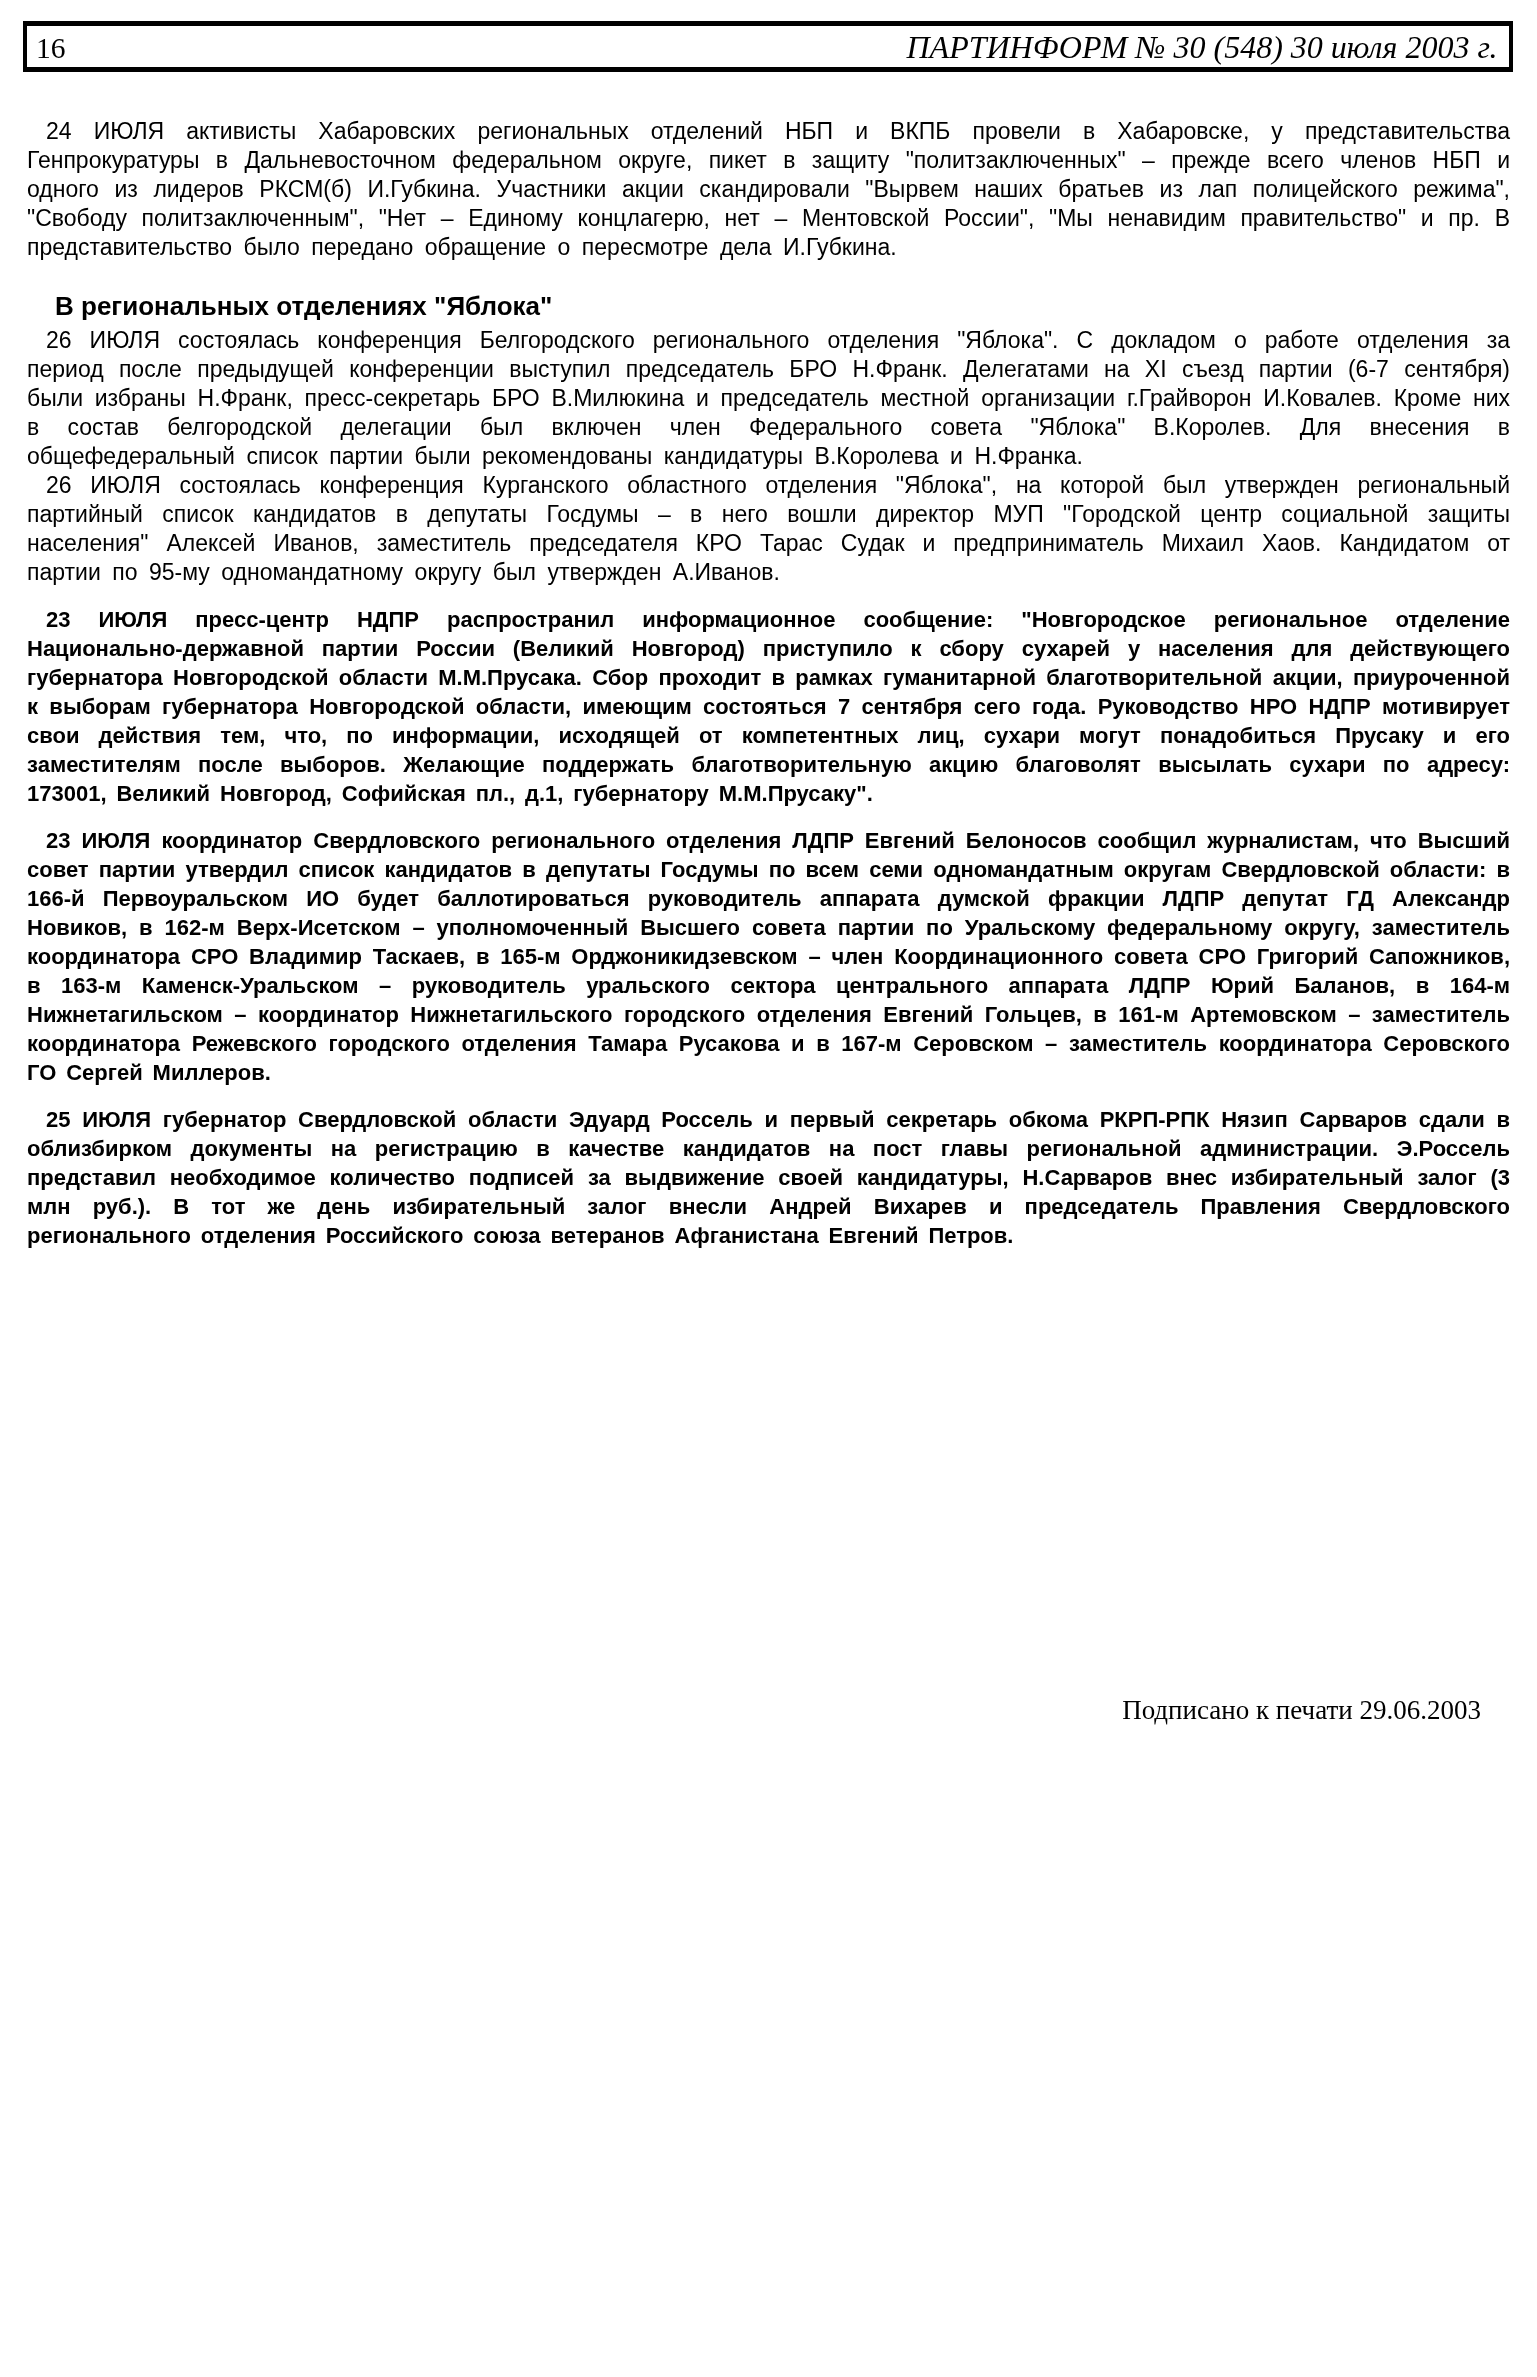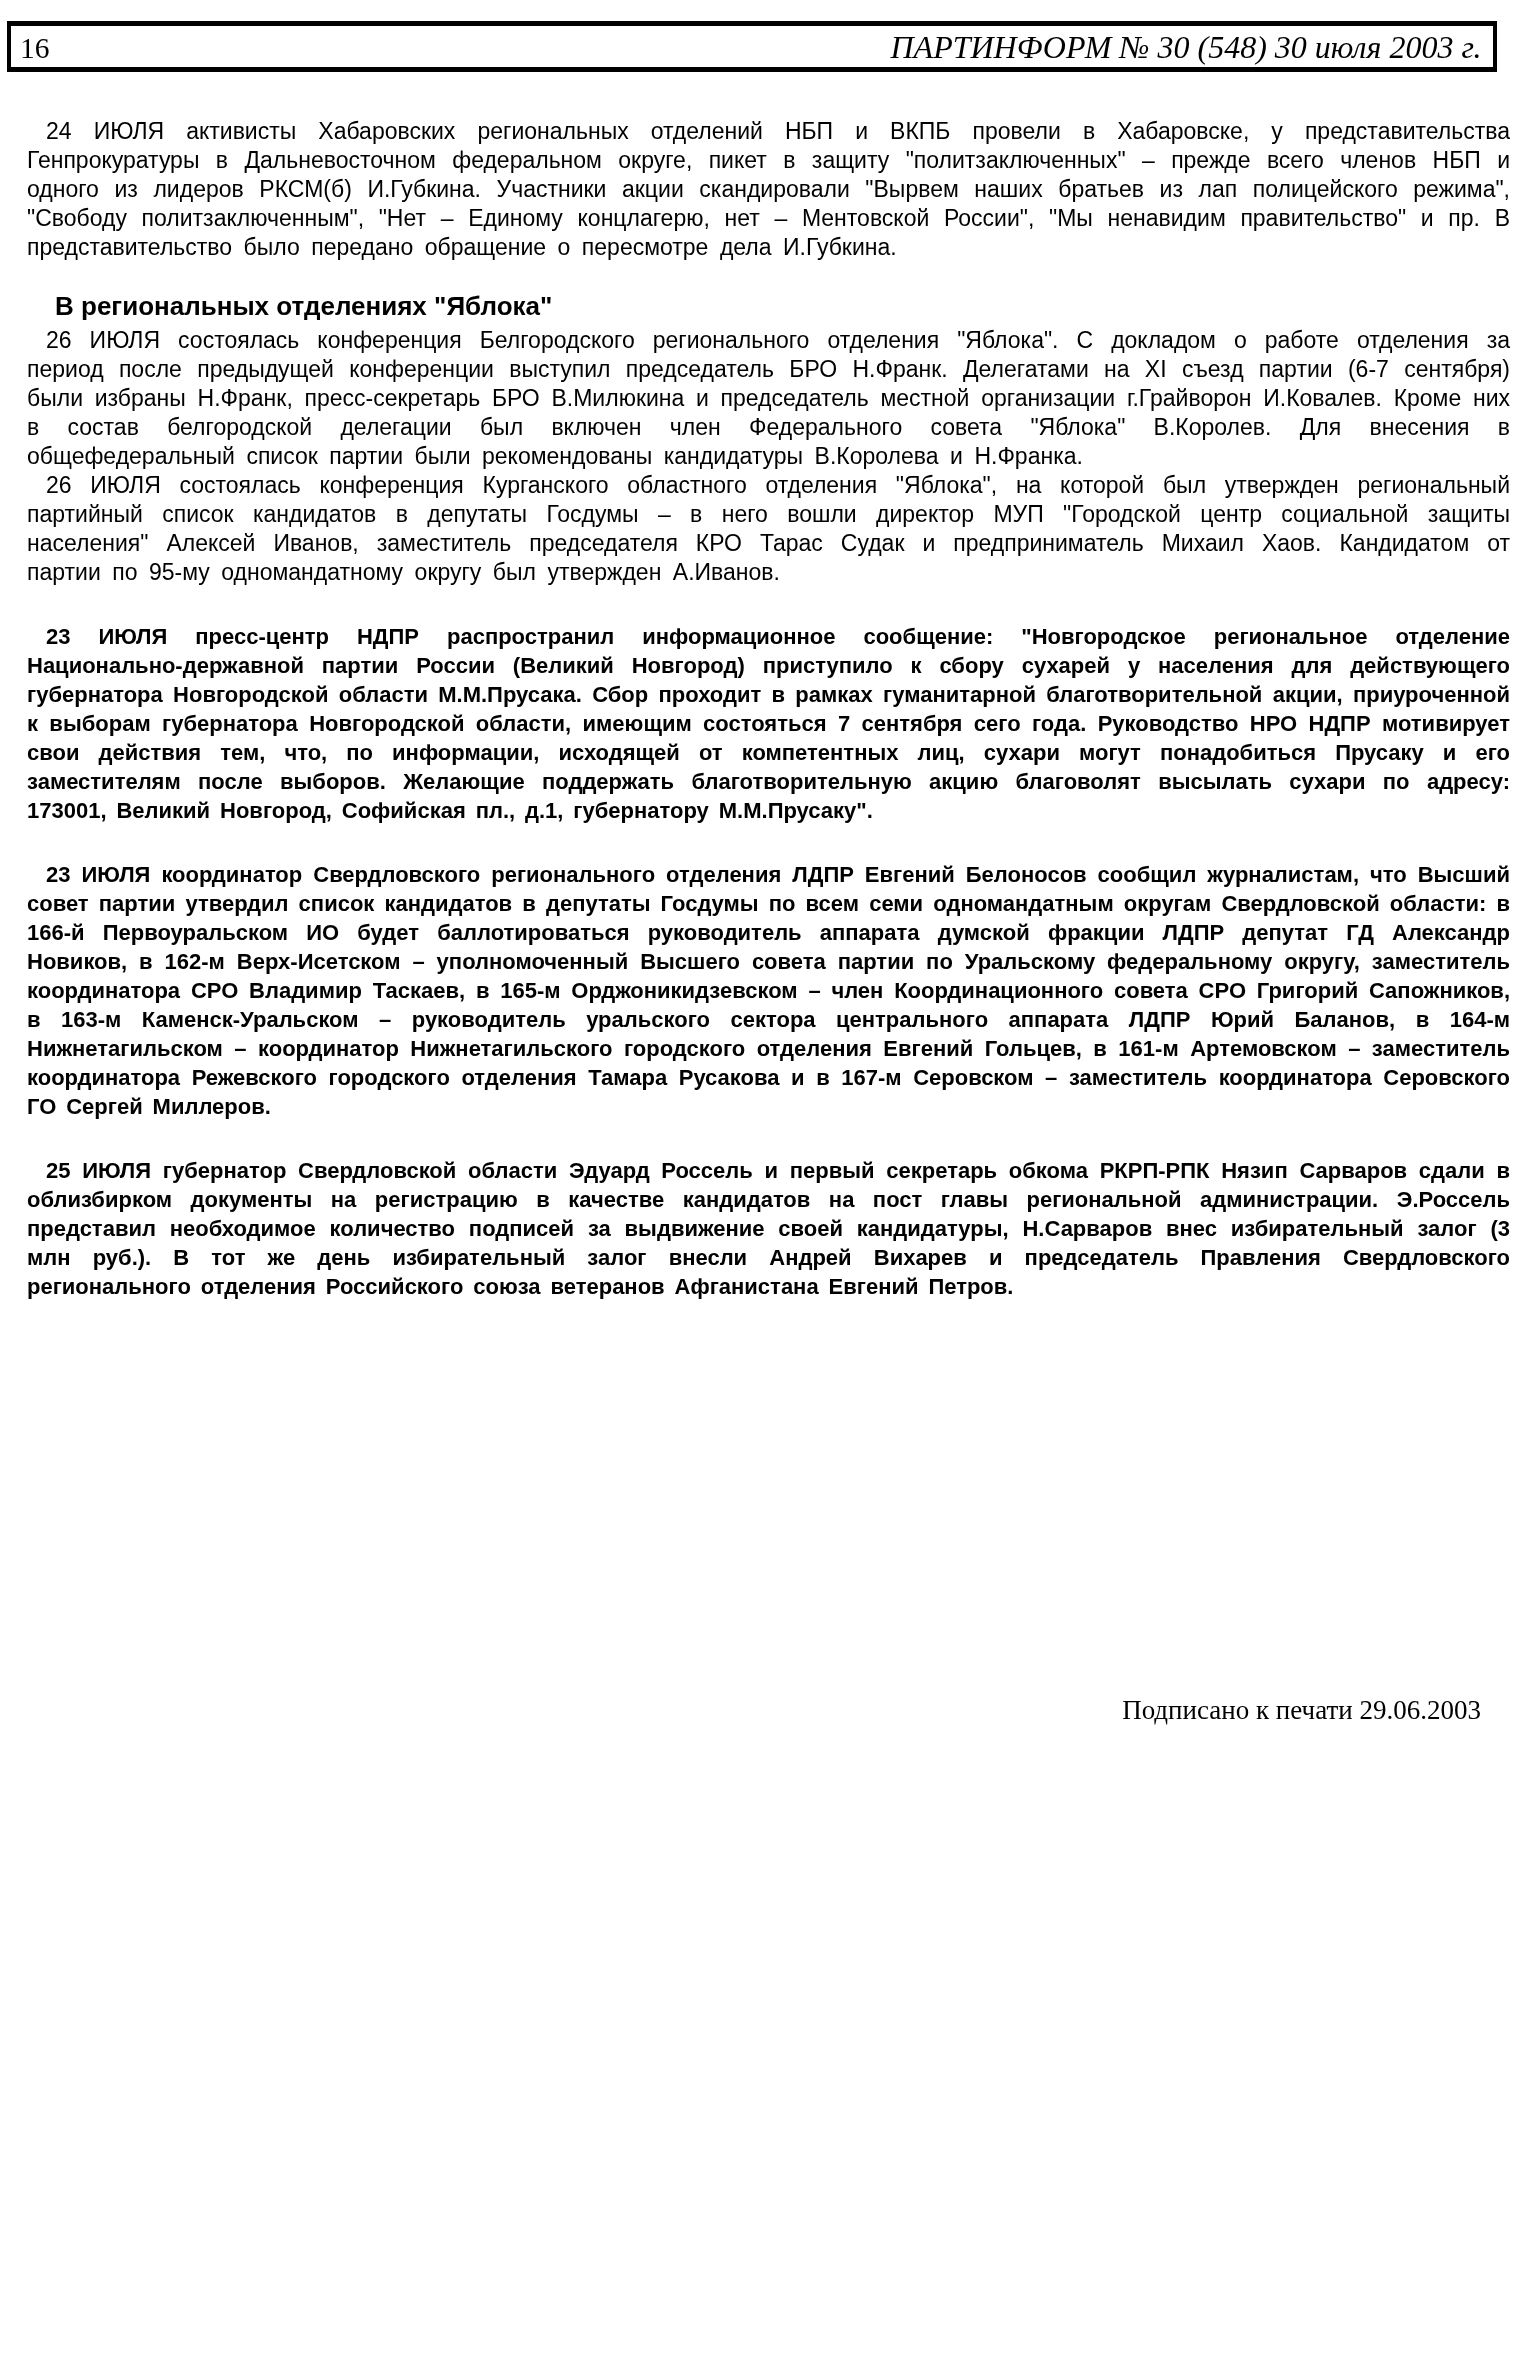--- a/index.html
+++ b/index.html
@@ -7,21 +7,21 @@
     position: relative;
     width: 1537px;
     height: 2377px;
     background: #ffffff;
     color: #000000;
     font-family: "Liberation Sans", sans-serif;
     overflow: hidden;
   }
   .header-box {
     position: absolute;
-    left: 7px;
+    left: 23px;
     top: 21px;
     width: 1490px;
     height: 51px;
     box-sizing: border-box;
     border-top: 5.8px solid #000;
     border-bottom: 5.8px solid #000;
     border-left: 4.5px solid #000;
     border-right: 4.5px solid #000;
     display: flex;
     justify-content: space-between;
@@ -44,21 +44,21 @@
     text-align: justify;
     word-spacing: 5.1px;
   }
   p.indent { text-indent: 19px; }
   p.bold {
     font-weight: bold;
     font-size: 22px;
     line-height: 29px;
     word-spacing: 3.8px;
   }
-  p.gap { margin-top: 35px; }
+  p.gap { margin-top: 18px; }
   .section-heading {
     margin: 29.5px 0 6.4px 28px;
     font-size: 26px;
     font-weight: bold;
     line-height: 1.1;
   }
   .signed {
     position: absolute;
     top: 1697px;
     right: 56px;

